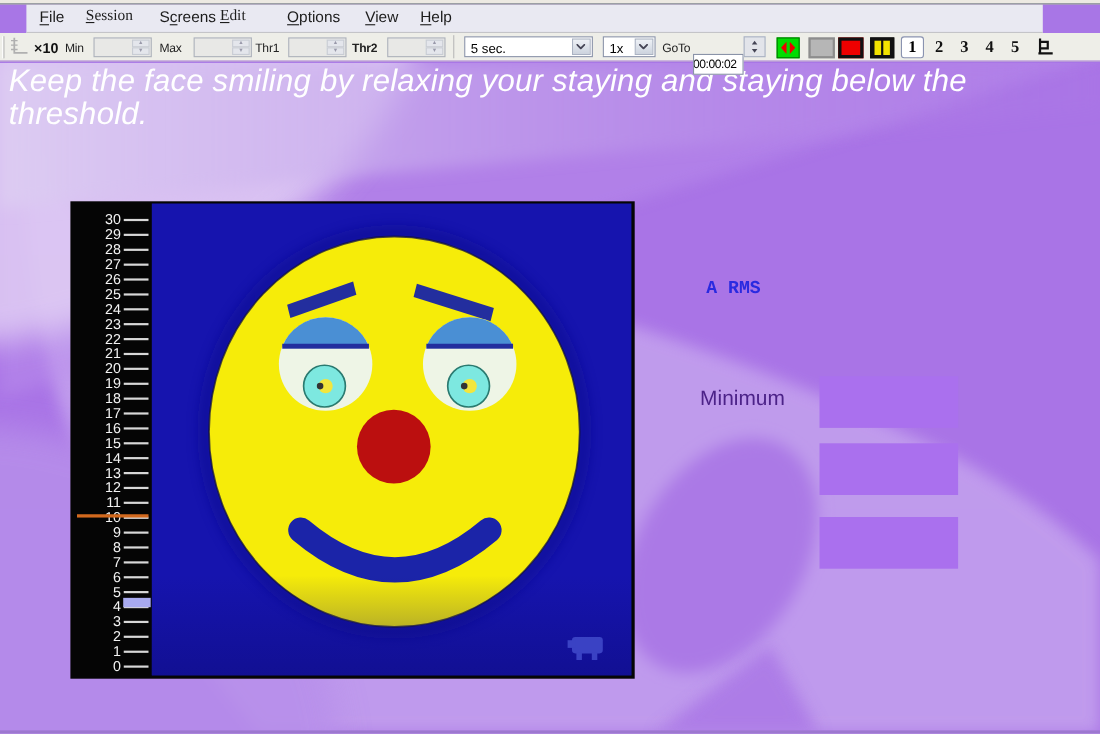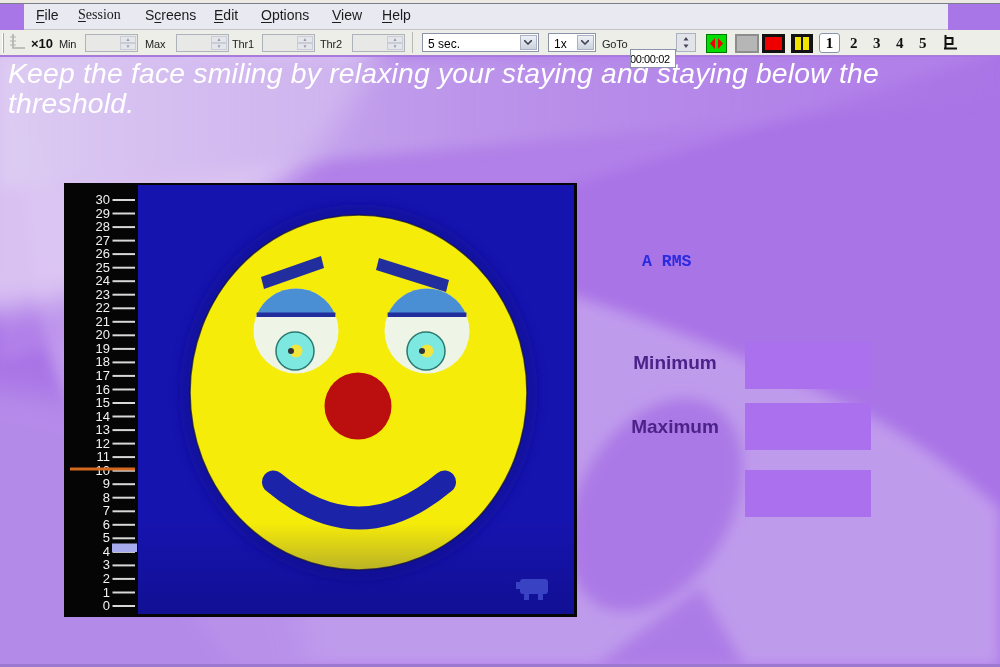--- a/index.html
+++ b/index.html
@@ -23,21 +23,21 @@
 .chev { position:absolute; left:3px; top:4px; width:8px; height:5px; }
 .toolbtn { position:absolute; top:4px; width:22px; height:19px; }
 .numbtn { position:absolute; top:5px; font-size:15px; font-family:"Liberation Serif",serif; font-weight:bold; color:#111; }
 
 #main { position:absolute; left:0; top:57px; width:1000px; height:610px; overflow:hidden; }
 #instr { position:absolute; left:8px; top:2px; width:900px; font-size:28.3px; line-height:29.5px; font-style:italic; color:#fff; letter-spacing:0.2px; }
 
 #panel { position:absolute; left:64px; top:126px; width:513px; height:434px; background:#050505; overflow:hidden; }
 
 .bluelabel { position:absolute; color:#2a2ae0; font-weight:bold; font-size:16.5px; }
-.purplelabel { position:absolute; color:#4c2288; font-weight:bold; font-size:19px; width:160px; text-align:center; }
+.purplelabel { position:absolute; color:#4c2288; font-weight:normal; font-size:19px; width:160px; text-align:center; }
 .statbox { position:absolute; left:745px; width:126px; height:47px; background:#aa70ee; }
 #rmsbox { position:absolute; left:740px; top:182px; width:126px; height:47px; background:#dcc6f4; text-align:center; }
 #rmsbox span { display:inline-block; font-size:36px; font-weight:bold; color:#1b1bd0; line-height:46px; transform:scaleX(0.85); }
 #bottomline { position:absolute; left:0; top:664px; width:1000px; height:3px; background:#9d78d0; }
 </style>
 </head>
 <body>
 <div id="app">
   <div id="main">
 
@@ -183,33 +183,32 @@
           <rect x="456" y="396" width="28" height="15" rx="3"></rect>
           <rect x="452" y="399" width="7" height="7"></rect>
           <rect x="460" y="410" width="5" height="7"></rect>
           <rect x="474" y="410" width="5" height="7"></rect>
         </g>
       </svg>
     </div>
     <div class="bluelabel" style="left:642px; top:195px;font-family:Liberation Mono, monospace;">A RMS</div>
     <div class="purplelabel" style="left:595px; top:295px;">Minimum</div>
     <div class="statbox" style="top:285px;"></div>
-    <div class="purplelabel" style="left:595px; top:359px;">Maximum</div>
     <div class="statbox" style="top:346px;"></div>
     <div class="statbox" style="top:413px;"></div>
   </div>
   <div id="topline"></div>
   <div style="position:absolute;left:928px;top:0;width:16px;height:3px;background:#667;"></div>
   <div style="position:absolute;left:948px;top:0;width:22px;height:3px;background:#c8c8cc;"></div>
   <div style="position:absolute;left:972px;top:0;width:28px;height:3px;background:#d66;"></div>
   <div id="menubar">
     <span class="mi" style="left:12px;"><u>F</u>ile</span>
     <span class="mi" style="left:54px;font-family:Liberation Serif, serif;"><u>S</u>ession</span>
     <span class="mi" style="left:121px;">S<u>c</u>reens</span>
-    <span class="mi" style="left:190px;"><u>E</u>dit</span>
+    <span class="mi" style="left:176px;font-family:Liberation Serif, serif;"><u>E</u>dit</span>
     <span class="mi" style="left:237px;"><u>O</u>ptions</span>
     <span class="mi" style="left:308px;"><u>V</u>iew</span>
     <span class="mi" style="left:358px;"><u>H</u>elp</span>
   </div>
   <div id="toolbar">
     <div style="position:absolute;left:2px;top:3px;width:2px;height:20px;border-left:1px solid #fff;border-right:1px solid #aaa;"></div>
 
     <svg style="position:absolute;left:10px;top:4px" width="16" height="18">
       <g stroke="#b0b0b0" stroke-width="1.6" fill="none">
         <path d="M3 0 V14 H15"></path>
@@ -231,21 +230,21 @@
           <div class="spb" style="top:7px">▼</div>
         </div>
       </div>
     <span class="tlabel" style="left:232px;">Thr1</span>
     <div class="spinbox" style="left:262px;">
         <div class="spinbtns">
           <div class="spb" style="top:0">▲</div>
           <div class="spb" style="top:7px">▼</div>
         </div>
       </div>
-    <span class="tlabel" style="left:320px;">Thr2</span>
+    <span class="tlabel" style="left:320px;font-weight:bold;">Thr2</span>
     <div class="spinbox" style="left:352px;">
         <div class="spinbtns">
           <div class="spb" style="top:0">▲</div>
           <div class="spb" style="top:7px">▼</div>
         </div>
       </div>
     <div style="position:absolute;left:412px;top:2px;width:1px;height:21px;background:#b8b8b8;"></div>
     <div class="combo" style="left:422px;width:117px;">
         <span class="combotext">5 sec.</span>
         <div class="combobtn">

